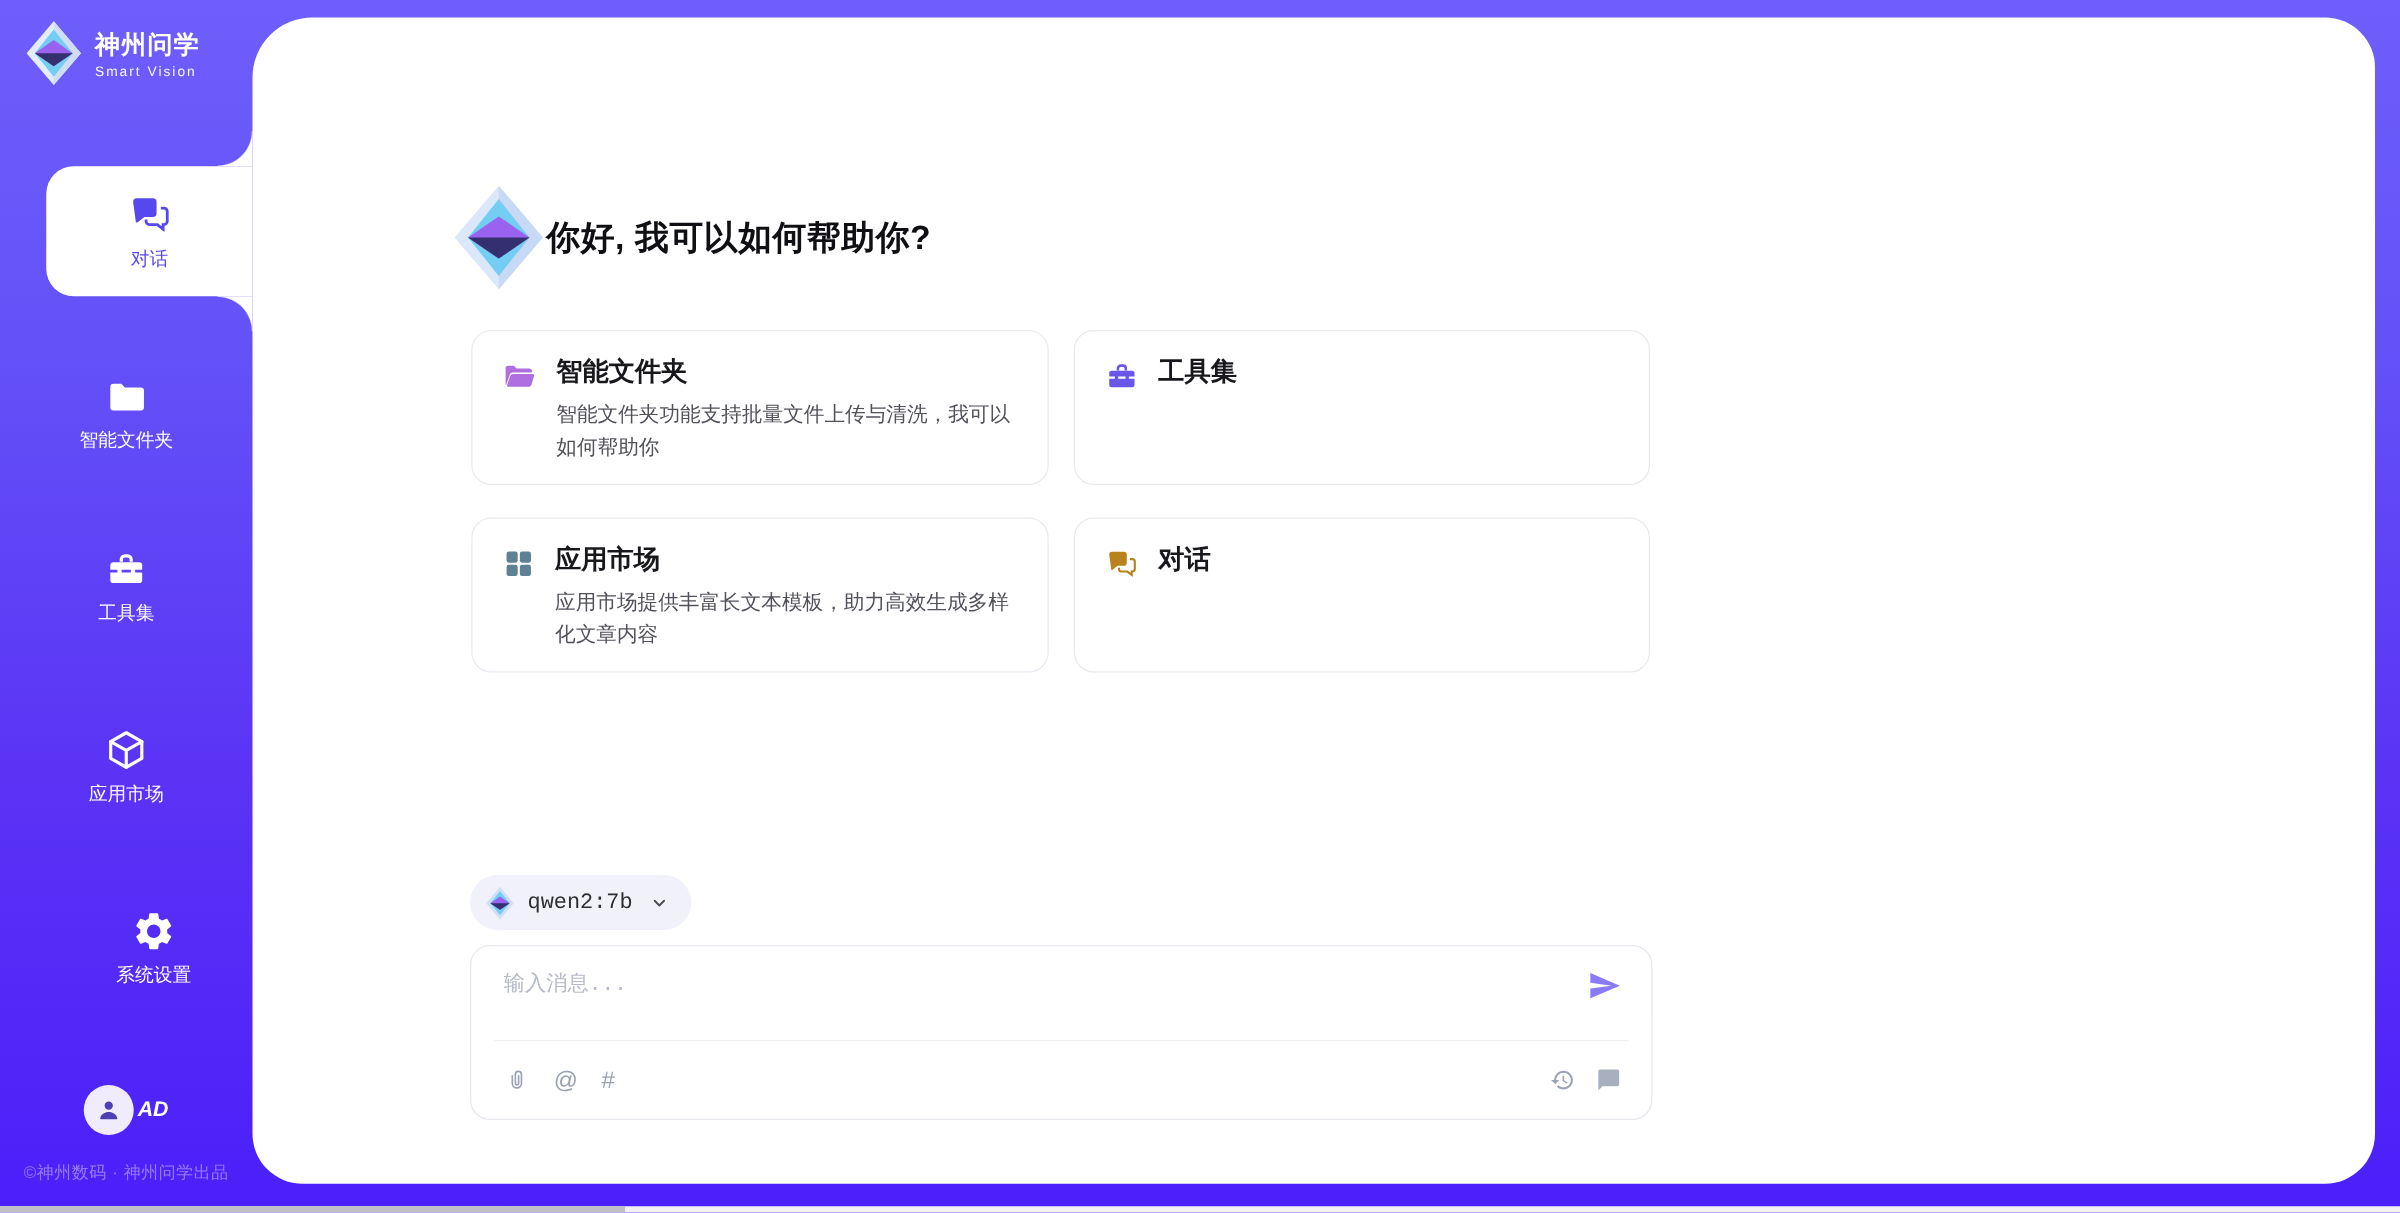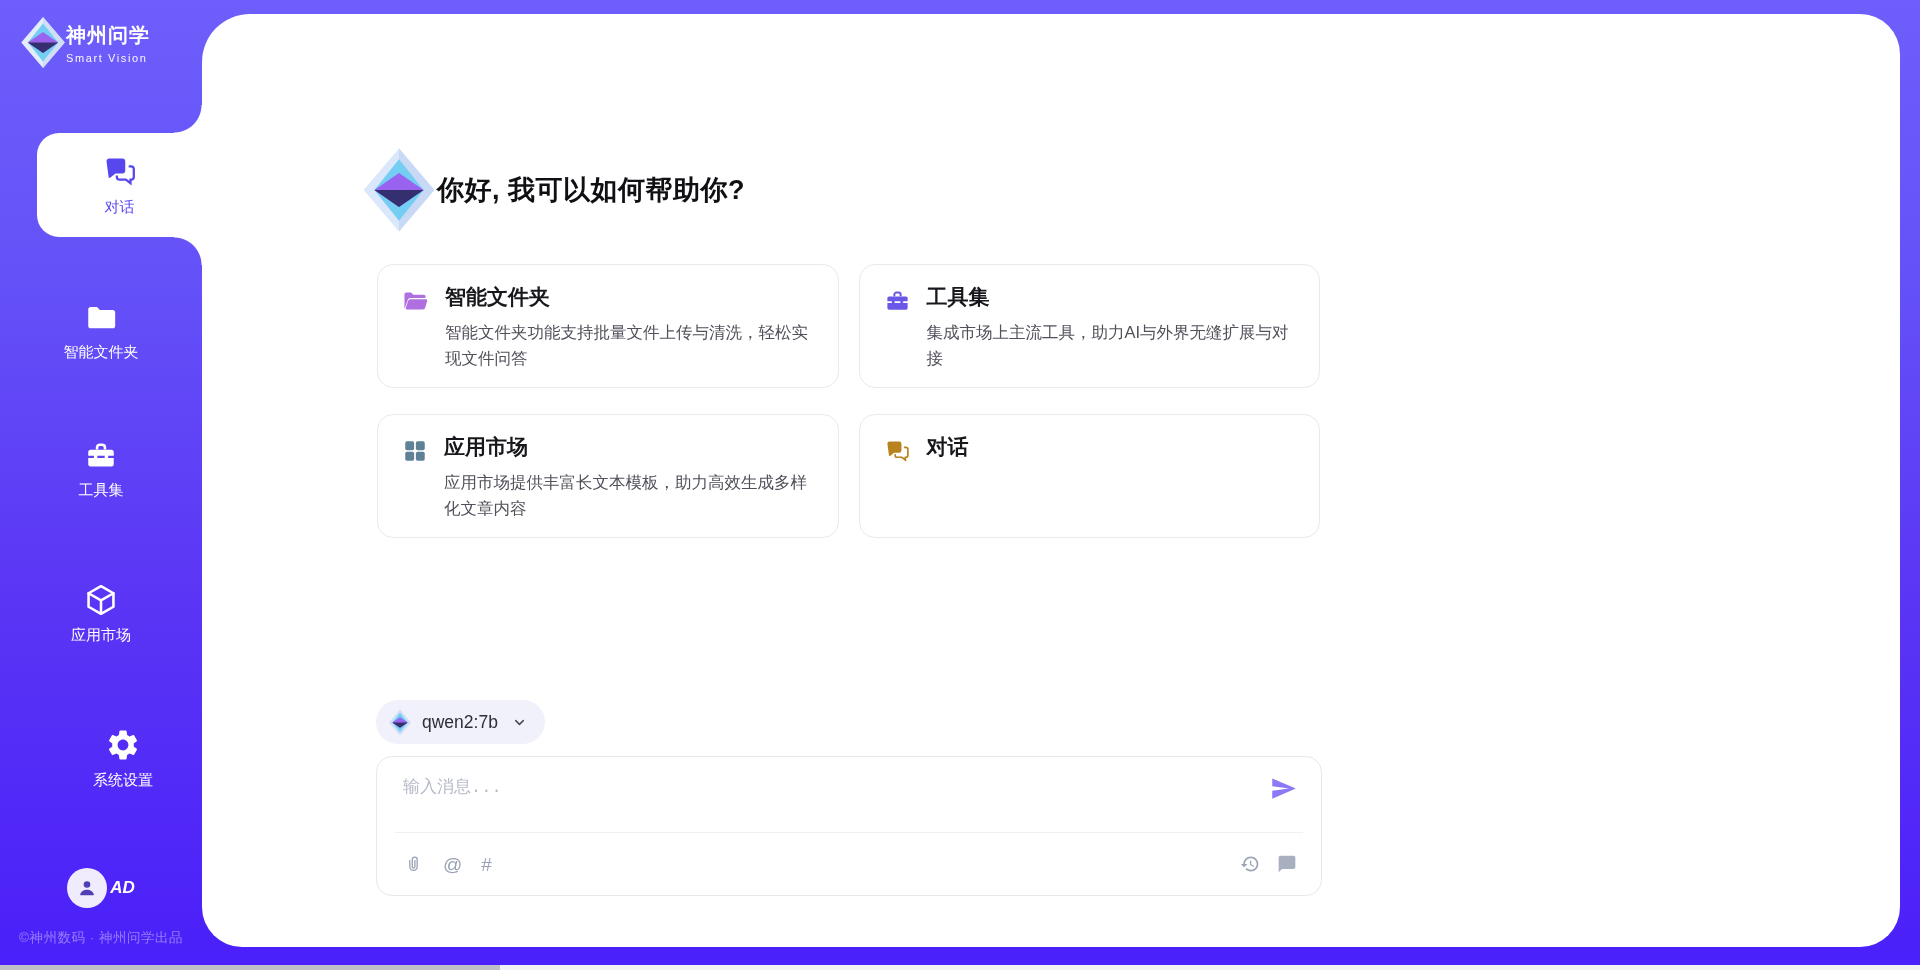--- a/index.html
+++ b/index.html
@@ -12,21 +12,21 @@
   svg { display:block; }
 
   
   .main-panel{
     position:absolute; left:202px; top:14px; width:1698px; height:933px;
     background:#fff; border-radius:48px 40px 40px 40px;
   }
 
   
   .sidebar{ position:absolute; left:0; top:0; width:202px; height:970px; }
-  .brand{ position:absolute; left:20px; top:16px; display:flex; align-items:center; }
+  .brand{ position:absolute; left:20px; top:16px; display:flex; align-items:center; gap:10px; }
   .brand-text{ color:#fff; }
   .brand-name{ font-size:20px; font-weight:700; letter-spacing:1px; }
   .brand-tagline{ font-size:11px; letter-spacing:1.6px; margin-top:3px; opacity:.95; }
 
   .nav-item{
     position:absolute; left:0; width:202px; height:90px;
     display:flex; flex-direction:column; align-items:center; justify-content:center; gap:8px;
     color:#fff; cursor:pointer;
   }
   .nav-label{ font-size:15px; }
@@ -75,21 +75,21 @@
   }
   .feature-card .card-icon{ margin-top:5px; flex:0 0 auto; }
   .card-title{ font-size:21px; font-weight:700; color:#17171c; }
   .card-desc{ font-size:16.5px; line-height:1.6; color:#50515a; margin-top:8px; }
 
   .model-pill{
     position:absolute; left:376px; top:700px; height:44px;
     background:#f0f1fa; border-radius:22px;
     display:flex; align-items:center; gap:10px; padding:0 18px 0 12px; cursor:pointer;
   }
-  .model-name{ font-size:17.5px; color:#2e2e36; }
+  .model-name{ font-size:17.5px; color:#2e2e36;font-family:Liberation Mono, monospace; }
   .chevron{ color:#4a4a55; margin-left:4px; }
 
   .composer{
     position:absolute; left:376px; top:756px; width:946px; height:140px;
     background:#fff; border:1px solid #e7e8ee; border-radius:16px;
   }
   .composer textarea{
     position:absolute; left:26px; top:18px; right:72px; height:50px;
     border:none; outline:none; resize:none; background:transparent;
     font-family:Liberation Mono, monospace; font-size:17px; color:#737373;
@@ -218,37 +218,36 @@
 
   <div class="feature-card">
     <span class="card-icon" style="color: rgb(176, 111, 224);">
       <svg width="27" height="27" viewBox="0 0 24 24" fill="currentColor">
         <path d="M2.2 5.6c0-.9.7-1.6 1.6-1.6h4.3l1.9 2h9.3c.9 0 1.6.7 1.6 1.6v1.2H7.4c-1 0-1.9.65-2.2 1.6l-2.6 7.2c-.2.5-.4.45-.4-.1V5.6z"></path>
         <path d="M7.4 10h14c.7 0 1.2.66 1 1.3l-1.8 6.3c-.25.9-1.05 1.5-2 1.5H4.3c-.7 0-1.2-.66-1-1.3l2.1-6.3c.3-.9 1.1-1.5 2-1.5z"></path>
       </svg>
     </span>
     <div>
       <div class="card-title">智能文件夹</div>
-      <div class="card-desc">智能文件夹功能支持批量文件上传与清洗，轻松实现文件问答</div>
+      <div class="card-desc">智能文件夹功能支持批量文件上传与清洗，我可以如何帮助你</div>
     </div>
   </div>
 
   <div class="feature-card">
     <span class="card-icon" style="color: rgb(106, 87, 232);">
       <svg width="27" height="27" viewBox="0 0 24 24">
         <path fill="currentColor" d="M3 9.2c0-.9.7-1.6 1.6-1.6h14.8c.9 0 1.6.7 1.6 1.6v2.6H3V9.2z"></path>
         <path fill="currentColor" d="M3 13.4h18v4.4a1.6 1.6 0 0 1-1.6 1.6H4.6A1.6 1.6 0 0 1 3 17.8v-4.4z"></path>
         <rect fill="currentColor" x="7" y="10.4" width="2.4" height="4.4" rx="0.7"></rect>
         <rect fill="currentColor" x="14.6" y="10.4" width="2.4" height="4.4" rx="0.7"></rect>
         <path fill="none" stroke="currentColor" stroke-width="1.8" d="M9.2 7.4V6a2 2 0 0 1 2-2h1.6a2 2 0 0 1 2 2v1.4"></path>
       </svg>
     </span>
     <div>
       <div class="card-title">工具集</div>
-      <div class="card-desc">集成市场上主流工具，助力AI与外界无缝扩展与对接</div>
     </div>
   </div>
 
   <div class="feature-card">
     <span class="card-icon" style="color: rgb(94, 129, 150);">
       <svg width="26" height="26" viewBox="0 0 24 24" fill="currentColor">
         <rect x="3" y="3" width="8.2" height="8.2" rx="1.6"></rect>
         <rect x="12.8" y="3" width="8.2" height="8.2" rx="1.6"></rect>
         <rect x="3" y="12.8" width="8.2" height="8.2" rx="1.6"></rect>
         <rect x="12.8" y="12.8" width="8.2" height="8.2" rx="1.6"></rect>

